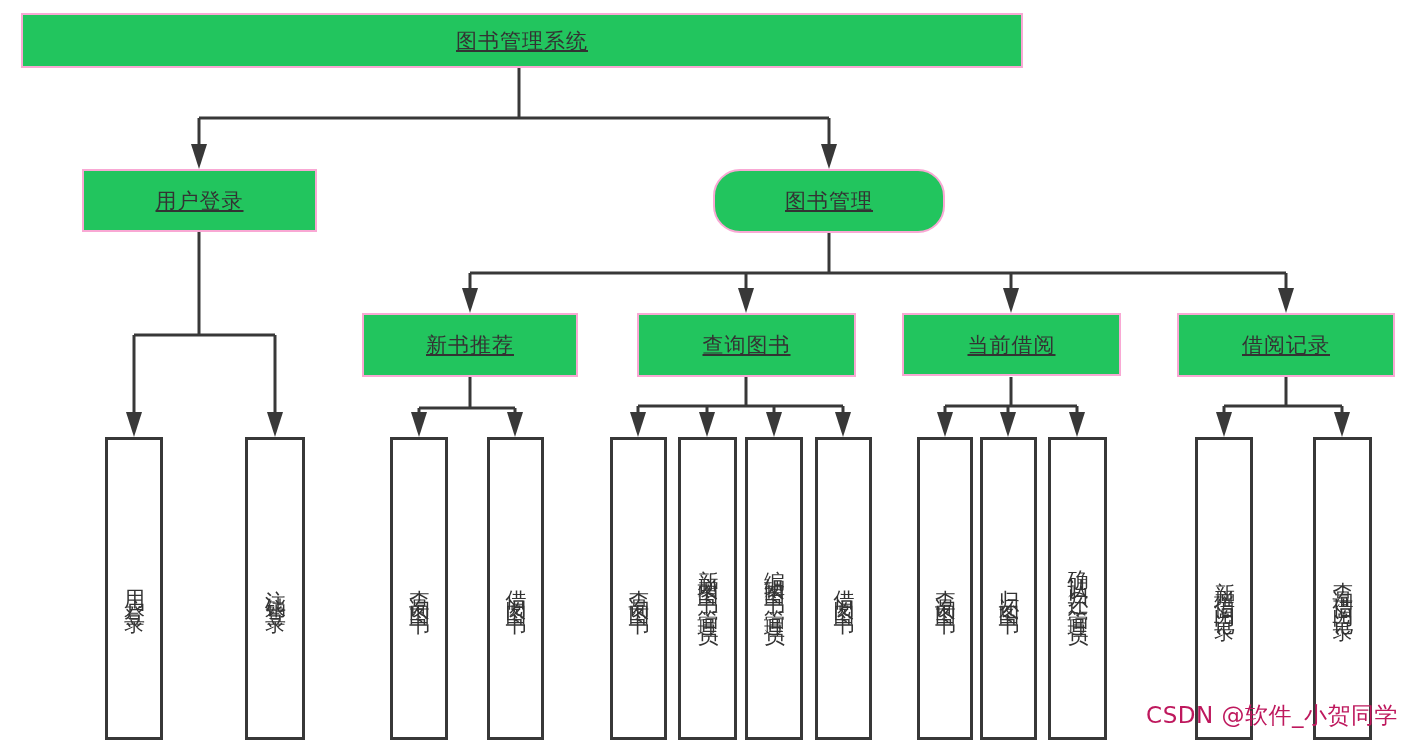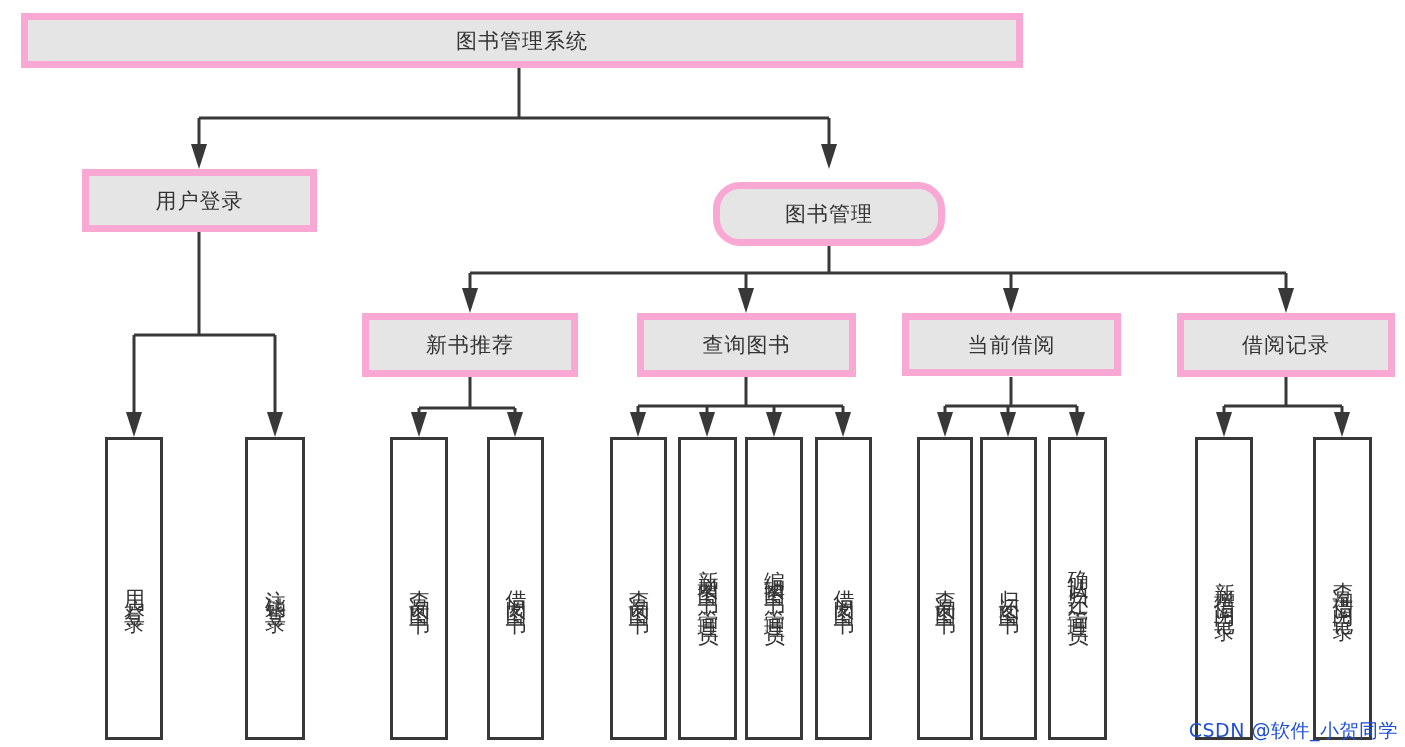--- a/index.html
+++ b/index.html
@@ -18,30 +18,31 @@
   #wires {
     position: absolute;
     left: 0; top: 0;
     width: 1405px;
     height: 747px;
     z-index: 1;
   }
   .box {
     position: absolute;
     box-sizing: border-box;
-    background: #e5e5e5;
-    border: 7px solid #f9a8d4;
+    background: #22c55e;
+    border: 2px solid #f9a8d4;
     display: flex;
     align-items: center;
     justify-content: center;
     color: #333333;
     font-size: 21px;
     letter-spacing: 1px;
     z-index: 2;
     white-space: nowrap;
+    text-decoration: underline;
   }
   .vbox {
     position: absolute;
     box-sizing: border-box;
     background: #ffffff;
     border: 3px solid #383838;
     display: flex;
     align-items: center;
     justify-content: center;
     top: 437px;
@@ -53,23 +54,23 @@
     text-orientation: mixed;
     color: #333333;
     font-size: 21px;
     letter-spacing: 8px;
     line-height: 1;
     white-space: nowrap;
   }
   #watermark {
     position: absolute;
     right: 7px;
-    bottom: 3px;
-    font-size: 19px;
-    color: #1d4ed8;
+    bottom: 16px;
+    font-size: 23px;
+    color: #be185d;
     letter-spacing: 0.5px;
     z-index: 3;
   }
 </style>
 </head>
 <body>
 
 <div id="stage">
 
   <svg id="wires" viewBox="0 0 1405 747" xmlns="http://www.w3.org/2000/svg" aria-hidden="true">
@@ -140,21 +141,21 @@
     </g>
   </svg>
 
   <div class="box" style="left:21px; top:13px; width:1002px; height:55px;">
     <span>图书管理系统</span>
   </div>
 
   <div class="box" style="left:82px; top:169px; width:235px; height:63px;">
     <span>用户登录</span>
   </div>
-  <div class="box" style="left:713px; top:182px; width:232px; height:64px;border-radius:27px;">
+  <div class="box" style="left:713px; top:169px; width:232px; height:64px;border-radius:27px;">
     <span>图书管理</span>
   </div>
 
   <div class="box" style="left:362px; top:313px; width:216px; height:64px;justify-content:center;">
     <span>新书推荐</span>
   </div>
   <div class="box" style="left:637px; top:313px; width:219px; height:64px;">
     <span>查询图书</span>
   </div>
   <div class="box" style="left:902px; top:313px; width:219px; height:63px;">

